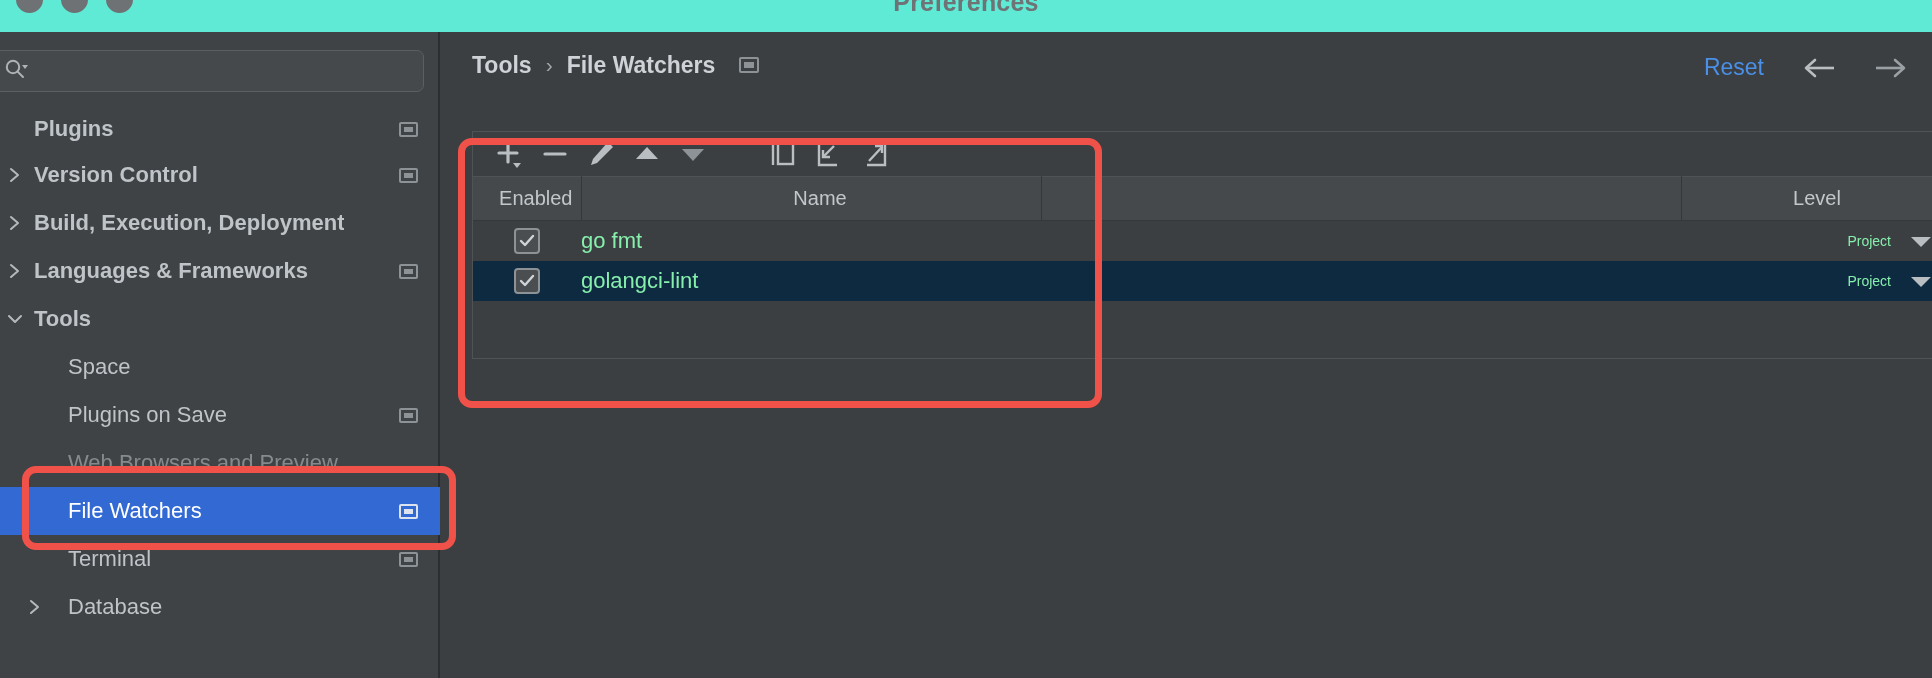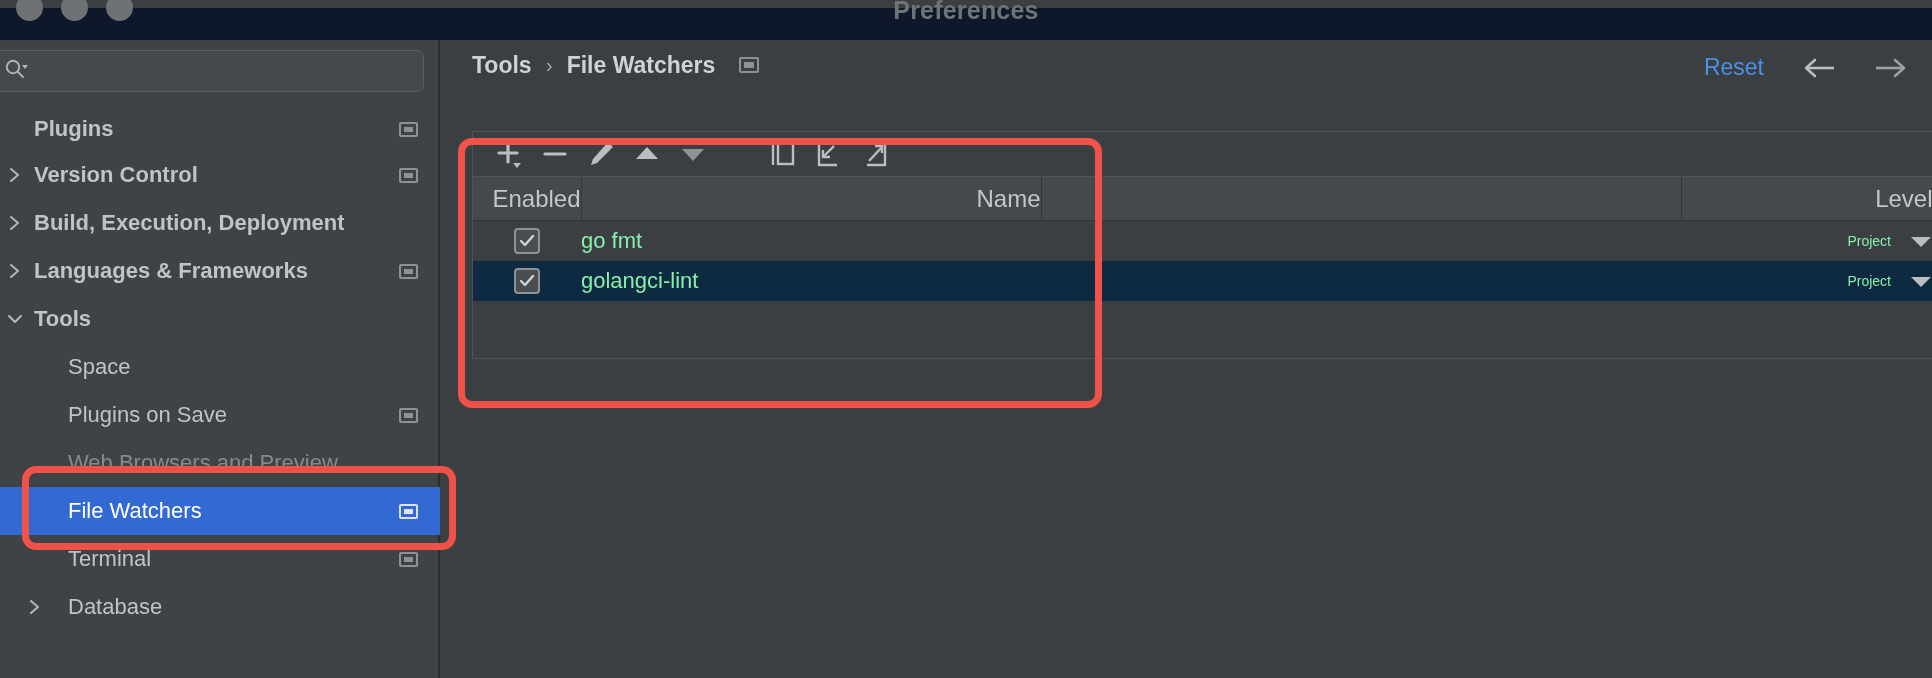--- a/index.html
+++ b/index.html
@@ -19,24 +19,24 @@
     position: relative;
     width: 1932px;
     height: 678px;
     background: #3c3f41;
     overflow: hidden;
   }
 
   
   #titlebar {
     position: absolute;
-    top: 8px; left: 0;
+    top: 0; left: 0;
     width: 1932px;
     height: 32px;
-    background: #0f172a;
+    background: #5eead4;
     z-index: 2;
   }
   .traffic-lights {
     position: absolute;
     top: -14px; left: 16px;
     display: flex;
     gap: 18px;
   }
   .tl-dot {
     width: 27px; height: 27px;
@@ -247,23 +247,23 @@
   
   #watchers-table {
     width: 100%;
     border-collapse: collapse;
     table-layout: fixed;
   }
   #watchers-table thead th {
     height: 44px;
     background: #45494c;
     color: #c2c7cb;
-    font-size: 24px;
+    font-size: 20px;
     font-weight: 400;
-    text-align: right;
+    text-align: center;
     padding-left: 18px;
     border-top: 1px solid #4f5356;
     border-bottom: 1px solid #35383a;
     border-right: 1px solid #35383a;
   }
   #watchers-table thead th.col-level { padding-left: 20px; }
   #watchers-table tbody td {
     height: 40px;
     font-size: 22px;
     color: #86efac;

